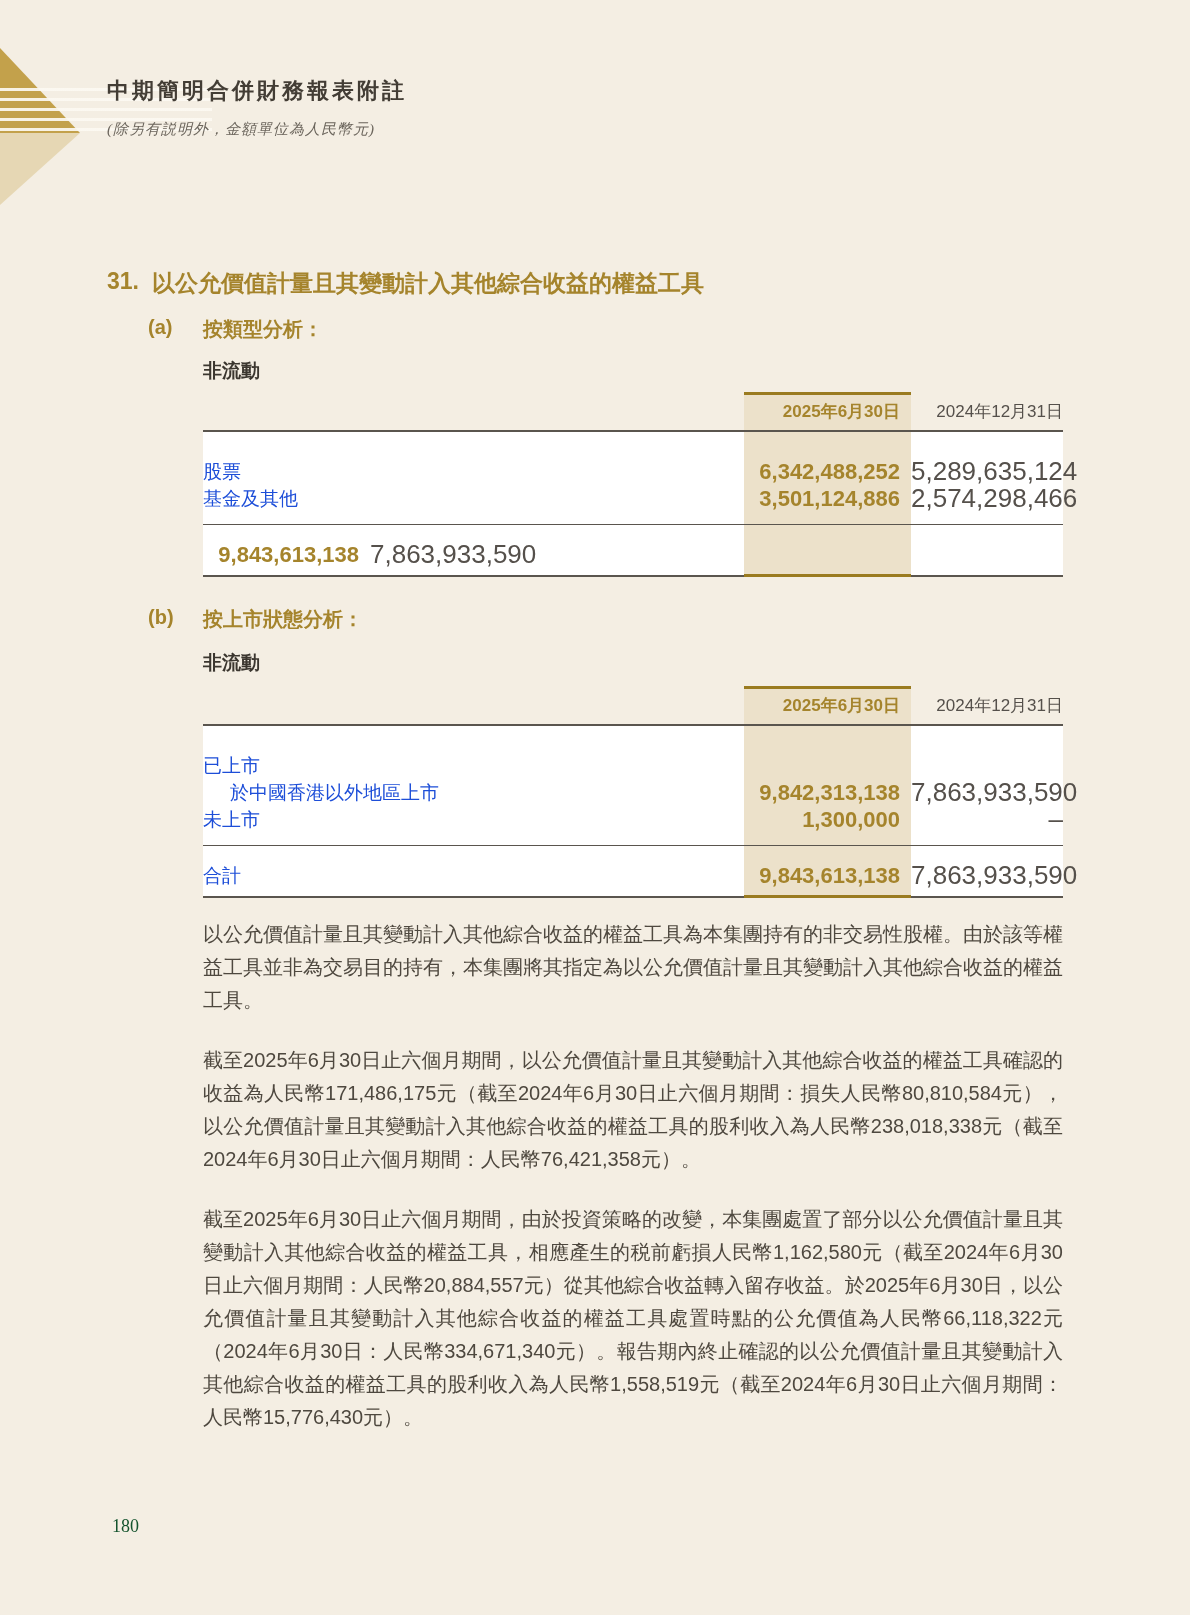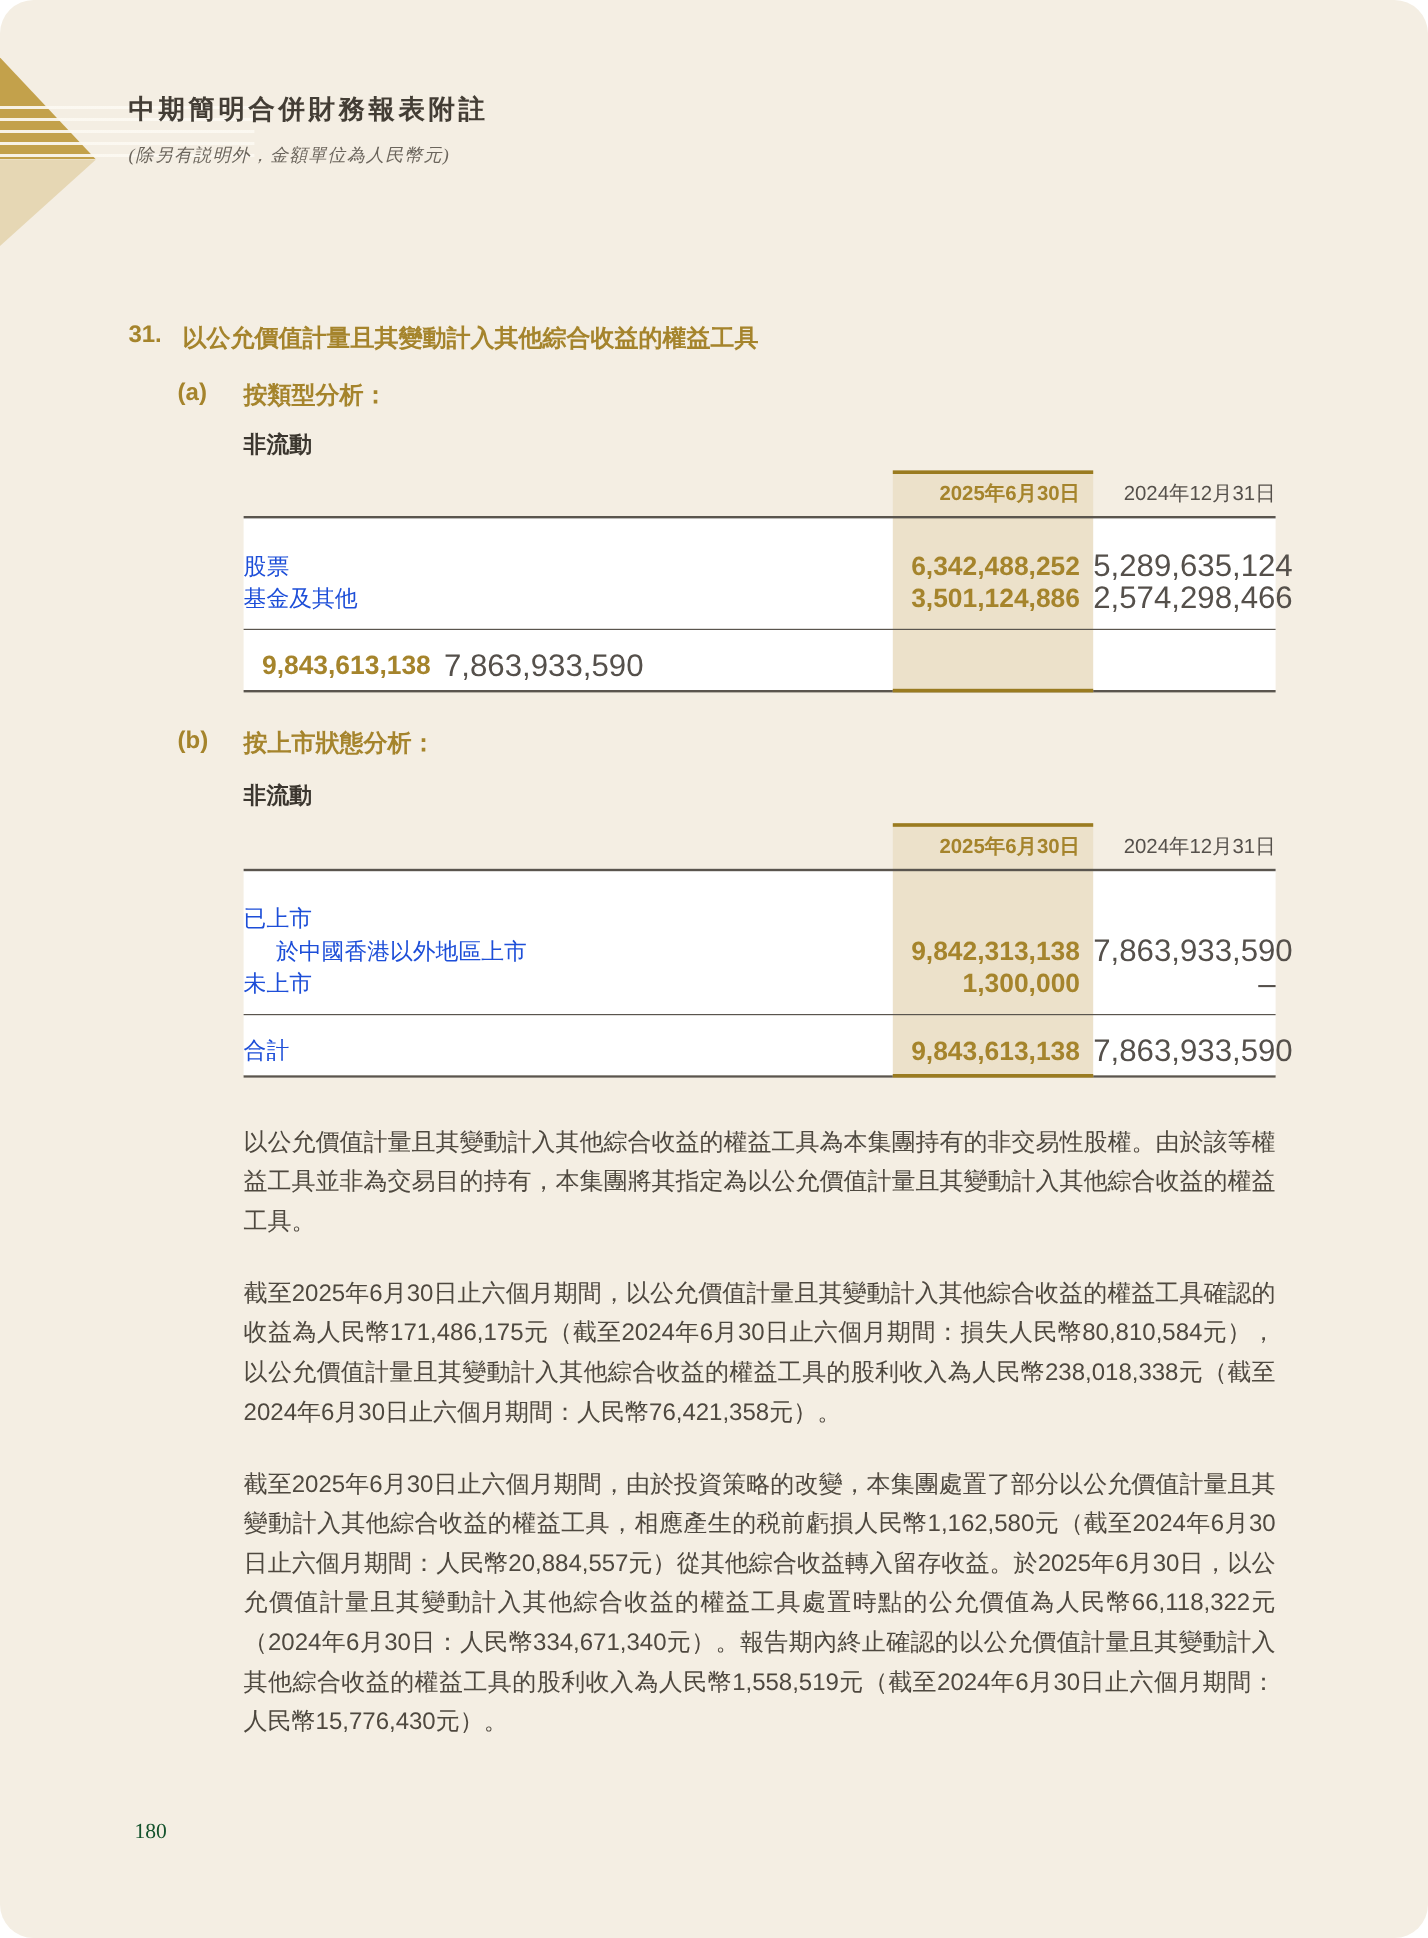--- a/index.html
+++ b/index.html
@@ -11,38 +11,38 @@
     --tri-light:#e6d7b4;
     --ink:#4e483f;
     --ink-dark:#3b362f;
     --ink-gray:#55504b;
     --rule:#5a554e;
     --serif:"Liberation Serif","DejaVu Serif",serif;
     --sans:"Liberation Sans","DejaVu Sans",sans-serif;
   }
   html,body{margin:0;padding:0;}
   body{font-family:var(--sans);}
-  .page{position:relative;width:1190px;height:1615px;background:var(--page-bg);overflow:hidden;border-radius:28px;}
+  .page{position:relative;width:1190px;height:1615px;background:var(--page-bg);overflow:hidden;}
 
   
   .deco{position:absolute;left:0;top:48px;width:212px;height:160px;}
   .deco-tri-dark{position:absolute;left:0;top:0;width:80px;height:85px;background:var(--tri-dark);
     clip-path:polygon(0 0,100% 100%,0 100%);}
   .deco-tri-light{position:absolute;left:0;top:85px;width:80px;height:72px;background:var(--tri-light);
     clip-path:polygon(0 0,100% 0,0 100%);}
   .deco-stripes{position:absolute;left:0;top:40px;width:212px;height:50px;
     background:repeating-linear-gradient(to bottom,rgba(252,249,242,0.92) 0 3px,rgba(252,249,242,0) 3px 10px);}
 
   
   .hdr{position:absolute;left:107px;top:76px;}
   .hdr-title{font-family:var(--serif);font-size:22px;font-weight:600;color:#433d35;letter-spacing:3px;}
   .hdr-sub{font-family:var(--serif);font-style:italic;font-size:15px;color:#6b655c;letter-spacing:1px;margin-top:14px;}
 
   
-  .sec{position:absolute;left:107px;top:268px;display:flex;color:var(--gold);font-weight:bold;font-size:20px;}
+  .sec{position:absolute;left:107px;top:268px;display:flex;color:var(--gold);font-weight:bold;font-size:23px;}
   .sec-num{width:45px;}
   .sub{position:absolute;left:148px;display:flex;color:var(--gold);font-weight:bold;font-size:20px;}
   .sub-label{width:55px;}
   .sub-a{top:316px;}
   .sub-b{top:606px;}
   .grp{position:absolute;left:203px;font-size:19px;font-weight:bold;color:var(--ink-dark);}
   .grp-a{top:358px;}
   .grp-b{top:650px;}
 
   
@@ -59,21 +59,21 @@
   .ft-sec2{border-top:1px solid var(--rule);padding:16px 0 7px 0;}
   .ft-row{display:flex;align-items:center;height:27px;}
   .ft-label{flex:1;font-size:19px;color:#1d4ed8;}
   .ft-label.indent{padding-left:27px;font-family:Liberation Mono, monospace;}
   .ft-h1{width:167px;text-align:right;padding-right:11px;box-sizing:border-box;font-size:17px;font-weight:bold;color:var(--gold);}
   .ft-h2{width:152px;text-align:right;font-size:17px;color:var(--ink-gray);}
   .ft-v1{width:167px;text-align:right;padding-right:11px;box-sizing:border-box;font-size:22px;font-weight:bold;color:var(--gold);}
   .ft-v2{width:152px;text-align:right;font-size:26px;color:var(--ink-gray);}
 
   
-  .paras{position:absolute;left:203px;top:918px;width:860px;margin-top:18px;}
+  .paras{position:absolute;left:203px;top:918px;width:860px;}
   .paras p{margin:0 0 27px 0;font-size:20px;line-height:33px;text-align:justify;color:var(--ink);}
 
   
   .pagenum{position:absolute;left:112px;top:1516px;font-family:var(--serif);font-size:18px;color:#14532d;}
 </style>
 </head>
 <body>
 
 <div class="page">
 

